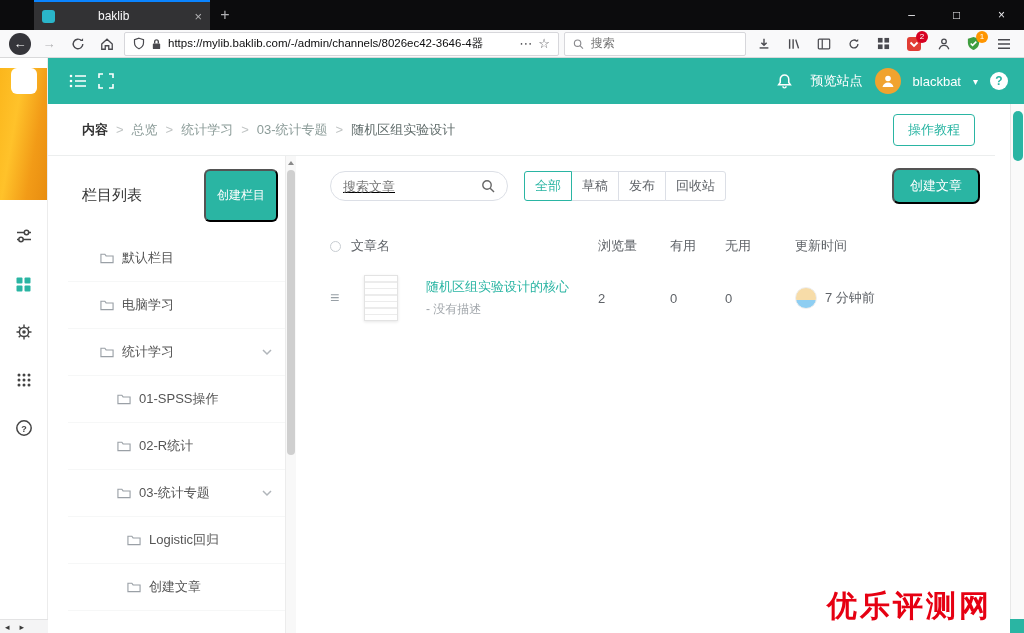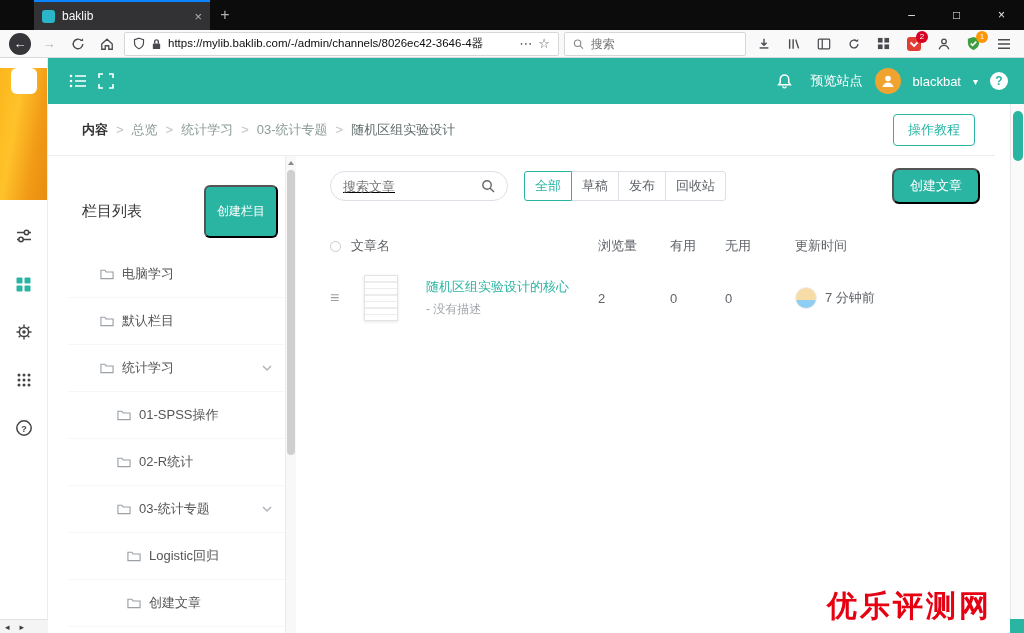--- a/index.html
+++ b/index.html
@@ -3,35 +3,35 @@
 <meta charset="utf-8">
 <style>
   * { box-sizing: border-box; margin: 0; padding: 0; }
   body { font-family: "Liberation Sans", "DejaVu Sans", sans-serif; }
   .window { position: relative; width: 1024px; height: 633px; background: #fff; overflow: hidden; }
 
   
   .titlebar { height: 30px; background: #0c0c0d; display: flex; align-items: stretch; }
   .tab { margin-left: 34px; width: 176px; background: #323234; border-top: 2px solid #0a84ff; display: flex; align-items: center; gap: 7px; padding: 0 8px; }
   .tab-favicon { width: 13px; height: 13px; border-radius: 3px; background: #2ab5c9; flex: 0 0 auto; }
-  .tab-title { color: #f9f9fa; font-size: 12px; flex: 1; overflow: hidden; white-space: nowrap; }
+  .tab-title { color: #f9f9fa; font-size: 12px; flex: 1; overflow: hidden; white-space: nowrap; margin-left: 36px; }
   .tab-close { color: #b1b1b3; font-size: 13px; cursor: default; }
   .newtab { width: 30px; display: flex; align-items: center; justify-content: center; color: #b1b1b3; font-size: 16px; }
   .win-controls { margin-left: auto; display: flex; }
   .win-btn { width: 45px; display: flex; align-items: center; justify-content: center; color: #ededf0; font-size: 12px; }
 
   .navbar { height: 28px; background: #f9f9fa; border-bottom: 1px solid #d9d9da; display: flex; align-items: center; padding: 0 8px; gap: 5px; }
   .nav-btn { width: 24px; height: 24px; display: flex; align-items: center; justify-content: center; font-size: 13px; color: #4a4a4f; flex: 0 0 auto; }
   .back-circle { width: 22px; height: 22px; border-radius: 50%; background: #35353a; color: #fff; display: flex; align-items: center; justify-content: center; font-size: 13px; }
   .fwd { color: #b1b1b3; }
   .urlbar { flex: 1; height: 24px; background: #fff; border: 1px solid #d7d7db; border-radius: 2px; display: flex; align-items: center; gap: 6px; padding: 0 8px; min-width: 0; }
   .url-text { font-size: 11.5px; color: #0c0c0d; white-space: nowrap; overflow: hidden; flex: 1; }
   .url-ico { color: #5a5a5e; font-size: 13px; flex: 0 0 auto; }
   .searchbox { width: 182px; height: 24px; background: #fff; border: 1px solid #d7d7db; border-radius: 2px; display: flex; align-items: center; gap: 7px; padding: 0 8px; flex: 0 0 auto; }
-  .searchbox input { border: none; outline: none; width: 100%; font-size: 12px; color: #5a5a5e; background: transparent; }
+  .searchbox input { border: none; outline: none; width: 100%; font-size: 12px; color: #5a5a5e; background: transparent; font-family: Liberation Mono, monospace; }
   .tool-ico { width: 25px; height: 24px; display: flex; align-items: center; justify-content: center; position: relative; flex: 0 0 auto; }
   .badge { position: absolute; top: -1px; right: -2px; min-width: 12px; height: 12px; border-radius: 6px; background: #d70022; color: #fff; font-size: 8px; display: flex; align-items: center; justify-content: center; padding: 0 2px; }
   .badge.orange { background: #ff9500; }
 
   
   .teal-header { position: absolute; left: 48px; top: 58px; right: 0; height: 46px; background: #2ab5a3; display: flex; align-items: center; color: #fff; padding: 0 16px; }
   .th-ico { width: 28px; height: 28px; display: flex; align-items: center; justify-content: center; }
   .th-right { margin-left: auto; display: flex; align-items: center; gap: 12px; }
   .preview-link { font-size: 13px; }
   .user-avatar { width: 26px; height: 26px; border-radius: 50%; background: #f0a32f; display: flex; align-items: center; justify-content: center; }
@@ -48,21 +48,21 @@
   .breadcrumb-bar { position: absolute; left: 48px; top: 104px; right: 29px; height: 52px; background: #fff; border-bottom: 1px solid #eceeee; display: flex; align-items: center; padding: 0 20px 0 34px; font-size: 13px; }
   .crumb-root { color: #333; font-weight: bold; }
   .crumb-sep { color: #c0c4c4; margin: 0 8px; }
   .crumb-link { color: #8c9c99; }
   .crumb-current { color: #5f6b6a; }
   .tutorial-btn { margin-left: auto; border: 1px solid #2ab5a3; color: #2ab5a3; background: #fff; border-radius: 4px; padding: 6px 14px; font-size: 13px; }
 
   .content { position: absolute; left: 48px; top: 156px; right: 14px; bottom: 0; background: #fff; }
 
   
-  .side-panel { position: absolute; left: 20px; top: 16px; width: 218px; bottom: 0; }
+  .side-panel { position: absolute; left: 20px; top: 0; width: 218px; bottom: 0; }
   .side-head { display: flex; align-items: center; justify-content: space-between; padding: 13px 8px 13px 14px; }
   .side-title { font-size: 15px; color: #333; }
   .create-col-btn { background: #2ab5a3; color: #fff; border-radius: 6px; padding: 16px 11px; font-size: 12px; }
   .side-item { height: 47px; display: flex; align-items: center; gap: 8px; font-size: 13px; color: #555; position: relative; border-bottom: 1px solid #f6f7f7; }
   .lvl0 { padding-left: 32px; } .lvl1 { padding-left: 49px; } .lvl2 { padding-left: 59px; }
   .side-item .chev { position: absolute; right: 14px; }
   .side-item.selected { background: #e4f7f1; border-left: 3px solid #2ab5a3; color: #2ab5a3; }
   .side-item.selected.lvl2 { padding-left: 56px; }
   .side-item.selected svg path { stroke: #2ab5a3; }
 
@@ -320,27 +320,27 @@
 
     <div class="side-panel">
       <div class="side-head">
         <span class="side-title">栏目列表</span>
         <button class="create-col-btn">创建栏目</button>
       </div>
       <div class="side-item lvl0">
         <svg width="14" height="12" viewBox="0 0 15 12">
             <path d="M1 2h4.2l1.3 1.8H14v7.2H1z" fill="none" stroke="#9aa0a6" stroke-width="1.2"></path>
           </svg>
+        <span>默认栏目</span>
+      </div>
+      <div class="side-item lvl0">
+        <svg width="14" height="12" viewBox="0 0 15 12">
+            <path d="M1 2h4.2l1.3 1.8H14v7.2H1z" fill="none" stroke="#9aa0a6" stroke-width="1.2"></path>
+          </svg>
         <span>电脑学习</span>
-      </div>
-      <div class="side-item lvl0">
-        <svg width="14" height="12" viewBox="0 0 15 12">
-            <path d="M1 2h4.2l1.3 1.8H14v7.2H1z" fill="none" stroke="#9aa0a6" stroke-width="1.2"></path>
-          </svg>
-        <span>默认栏目</span>
       </div>
       <div class="side-item lvl0">
         <svg width="14" height="12" viewBox="0 0 15 12">
             <path d="M1 2h4.2l1.3 1.8H14v7.2H1z" fill="none" stroke="#9aa0a6" stroke-width="1.2"></path>
           </svg>
         <span>统计学习</span>
         <svg class="chev" width="10" height="7" viewBox="0 0 10 7">
             <path d="M1 1l4 4 4-4" fill="none" stroke="#b0b5ba" stroke-width="1.5"></path>
           </svg>
       </div>

